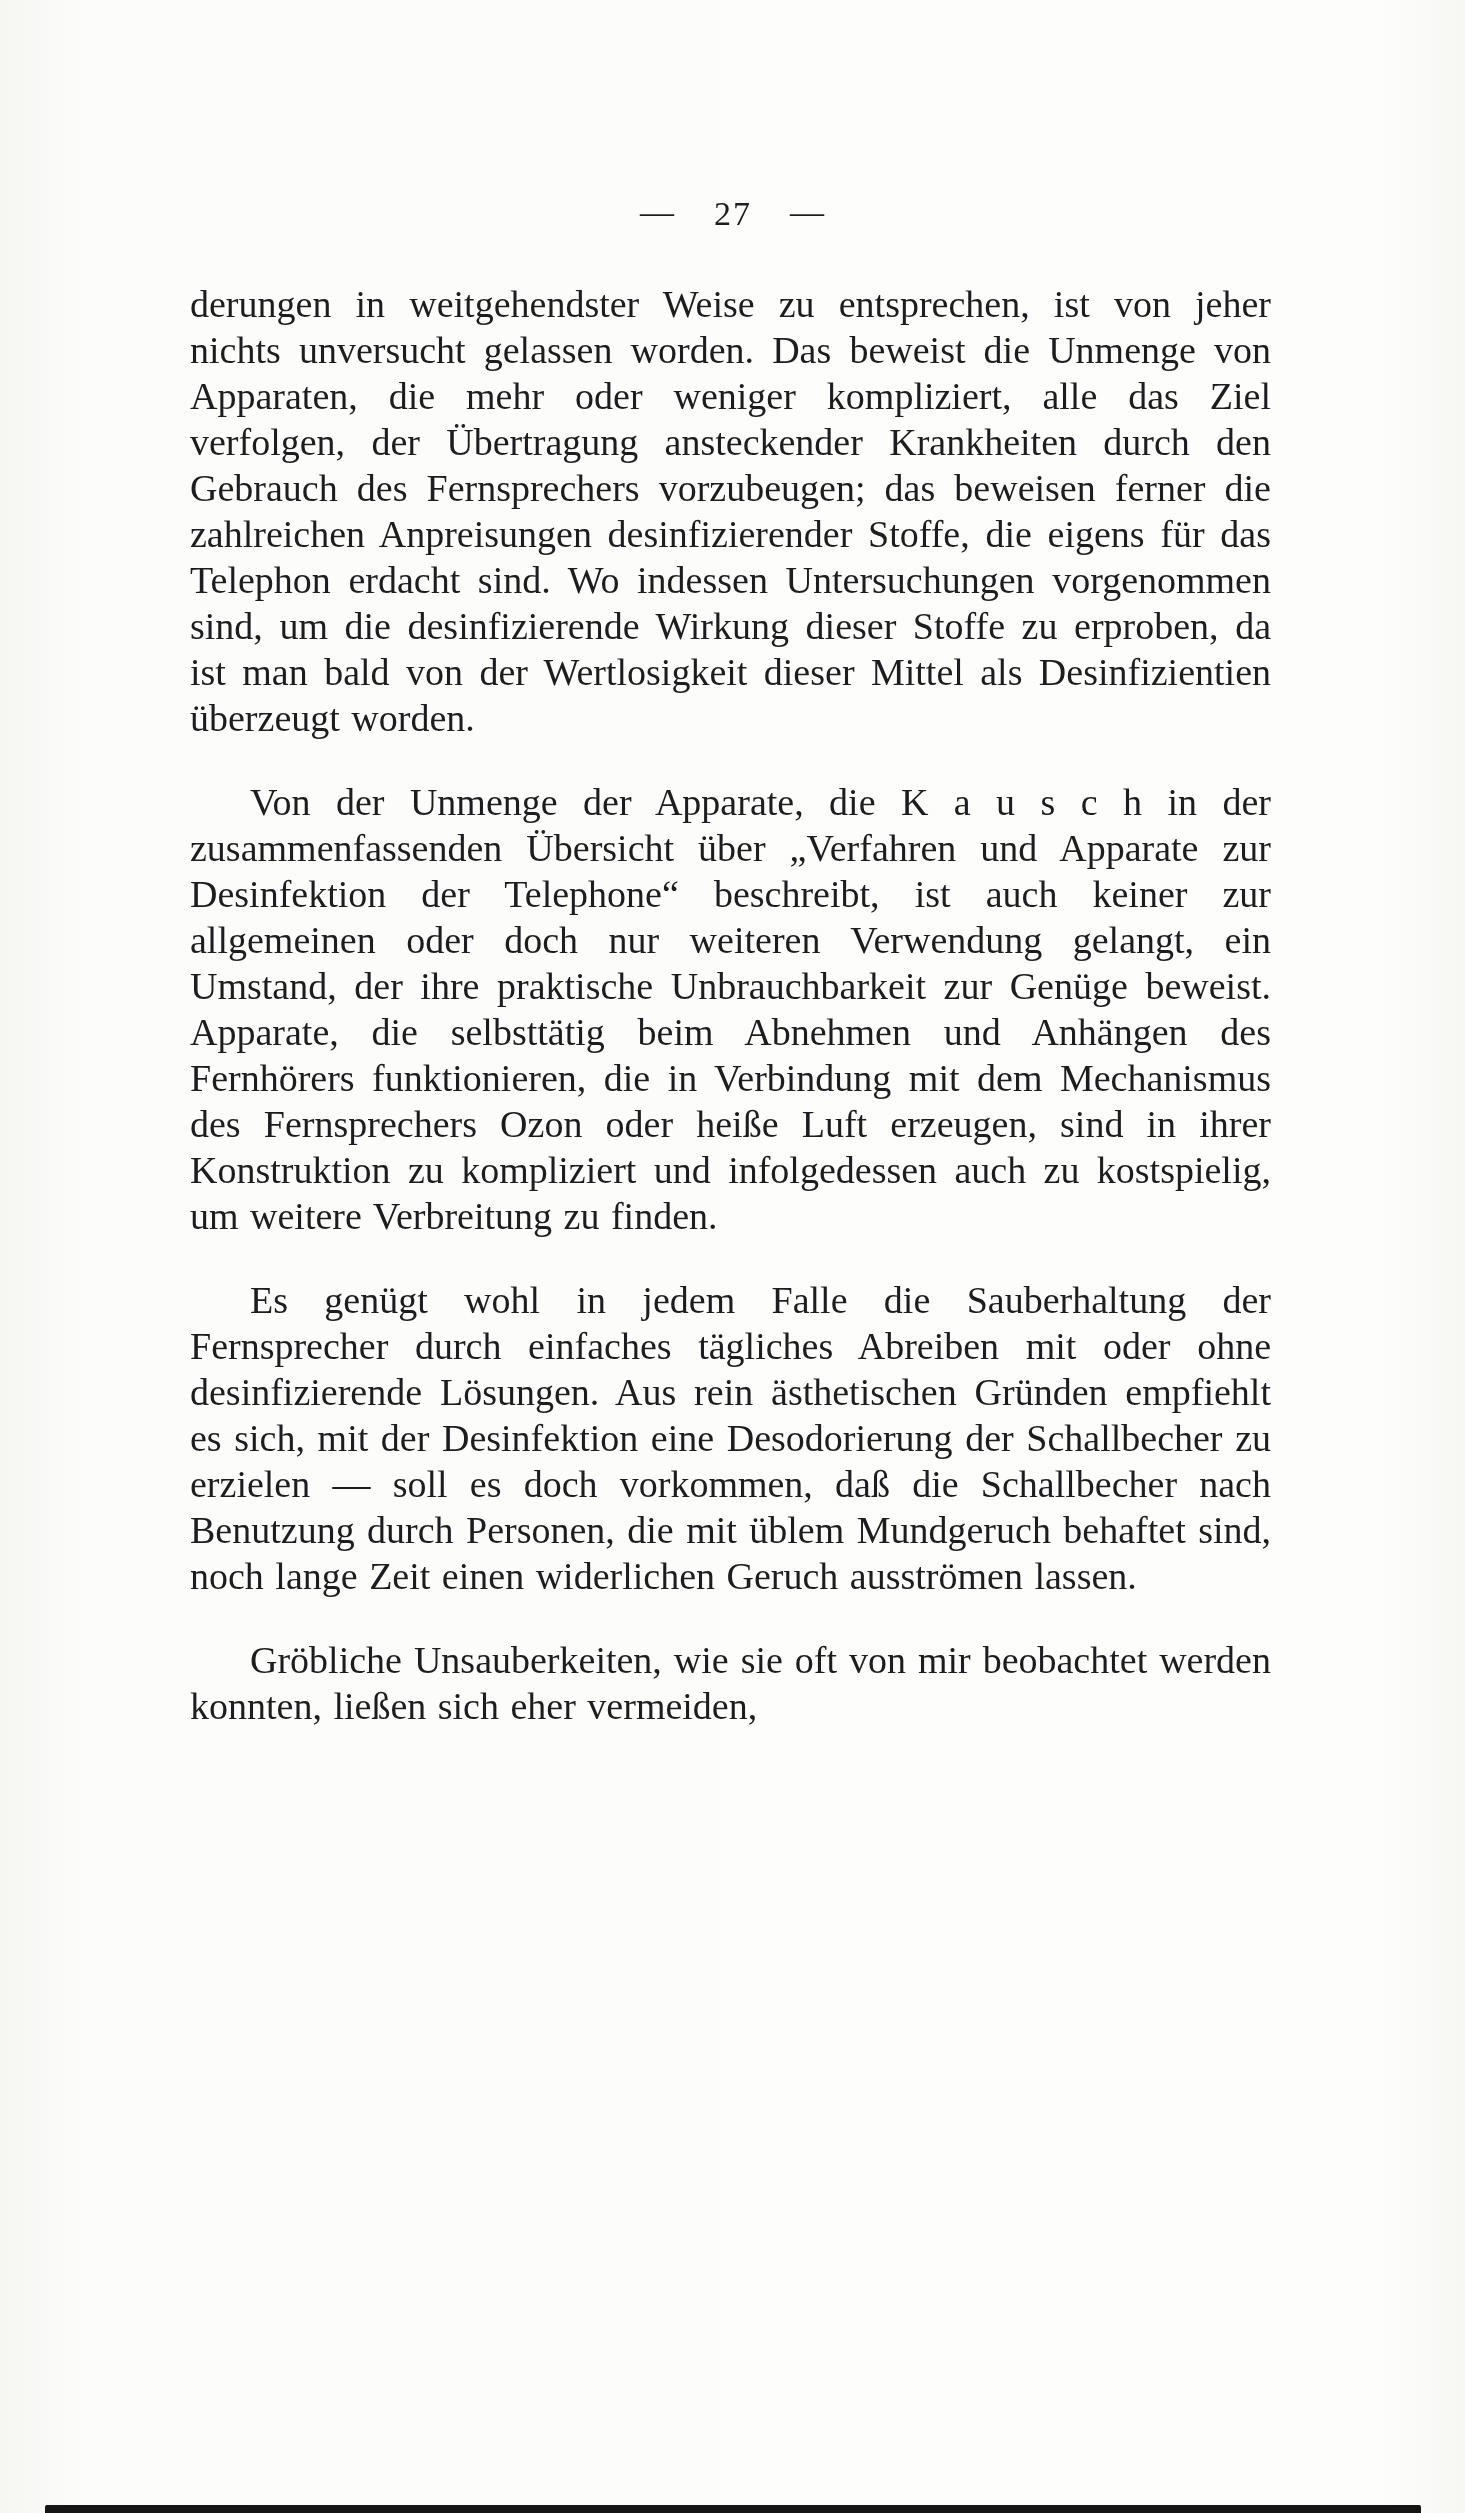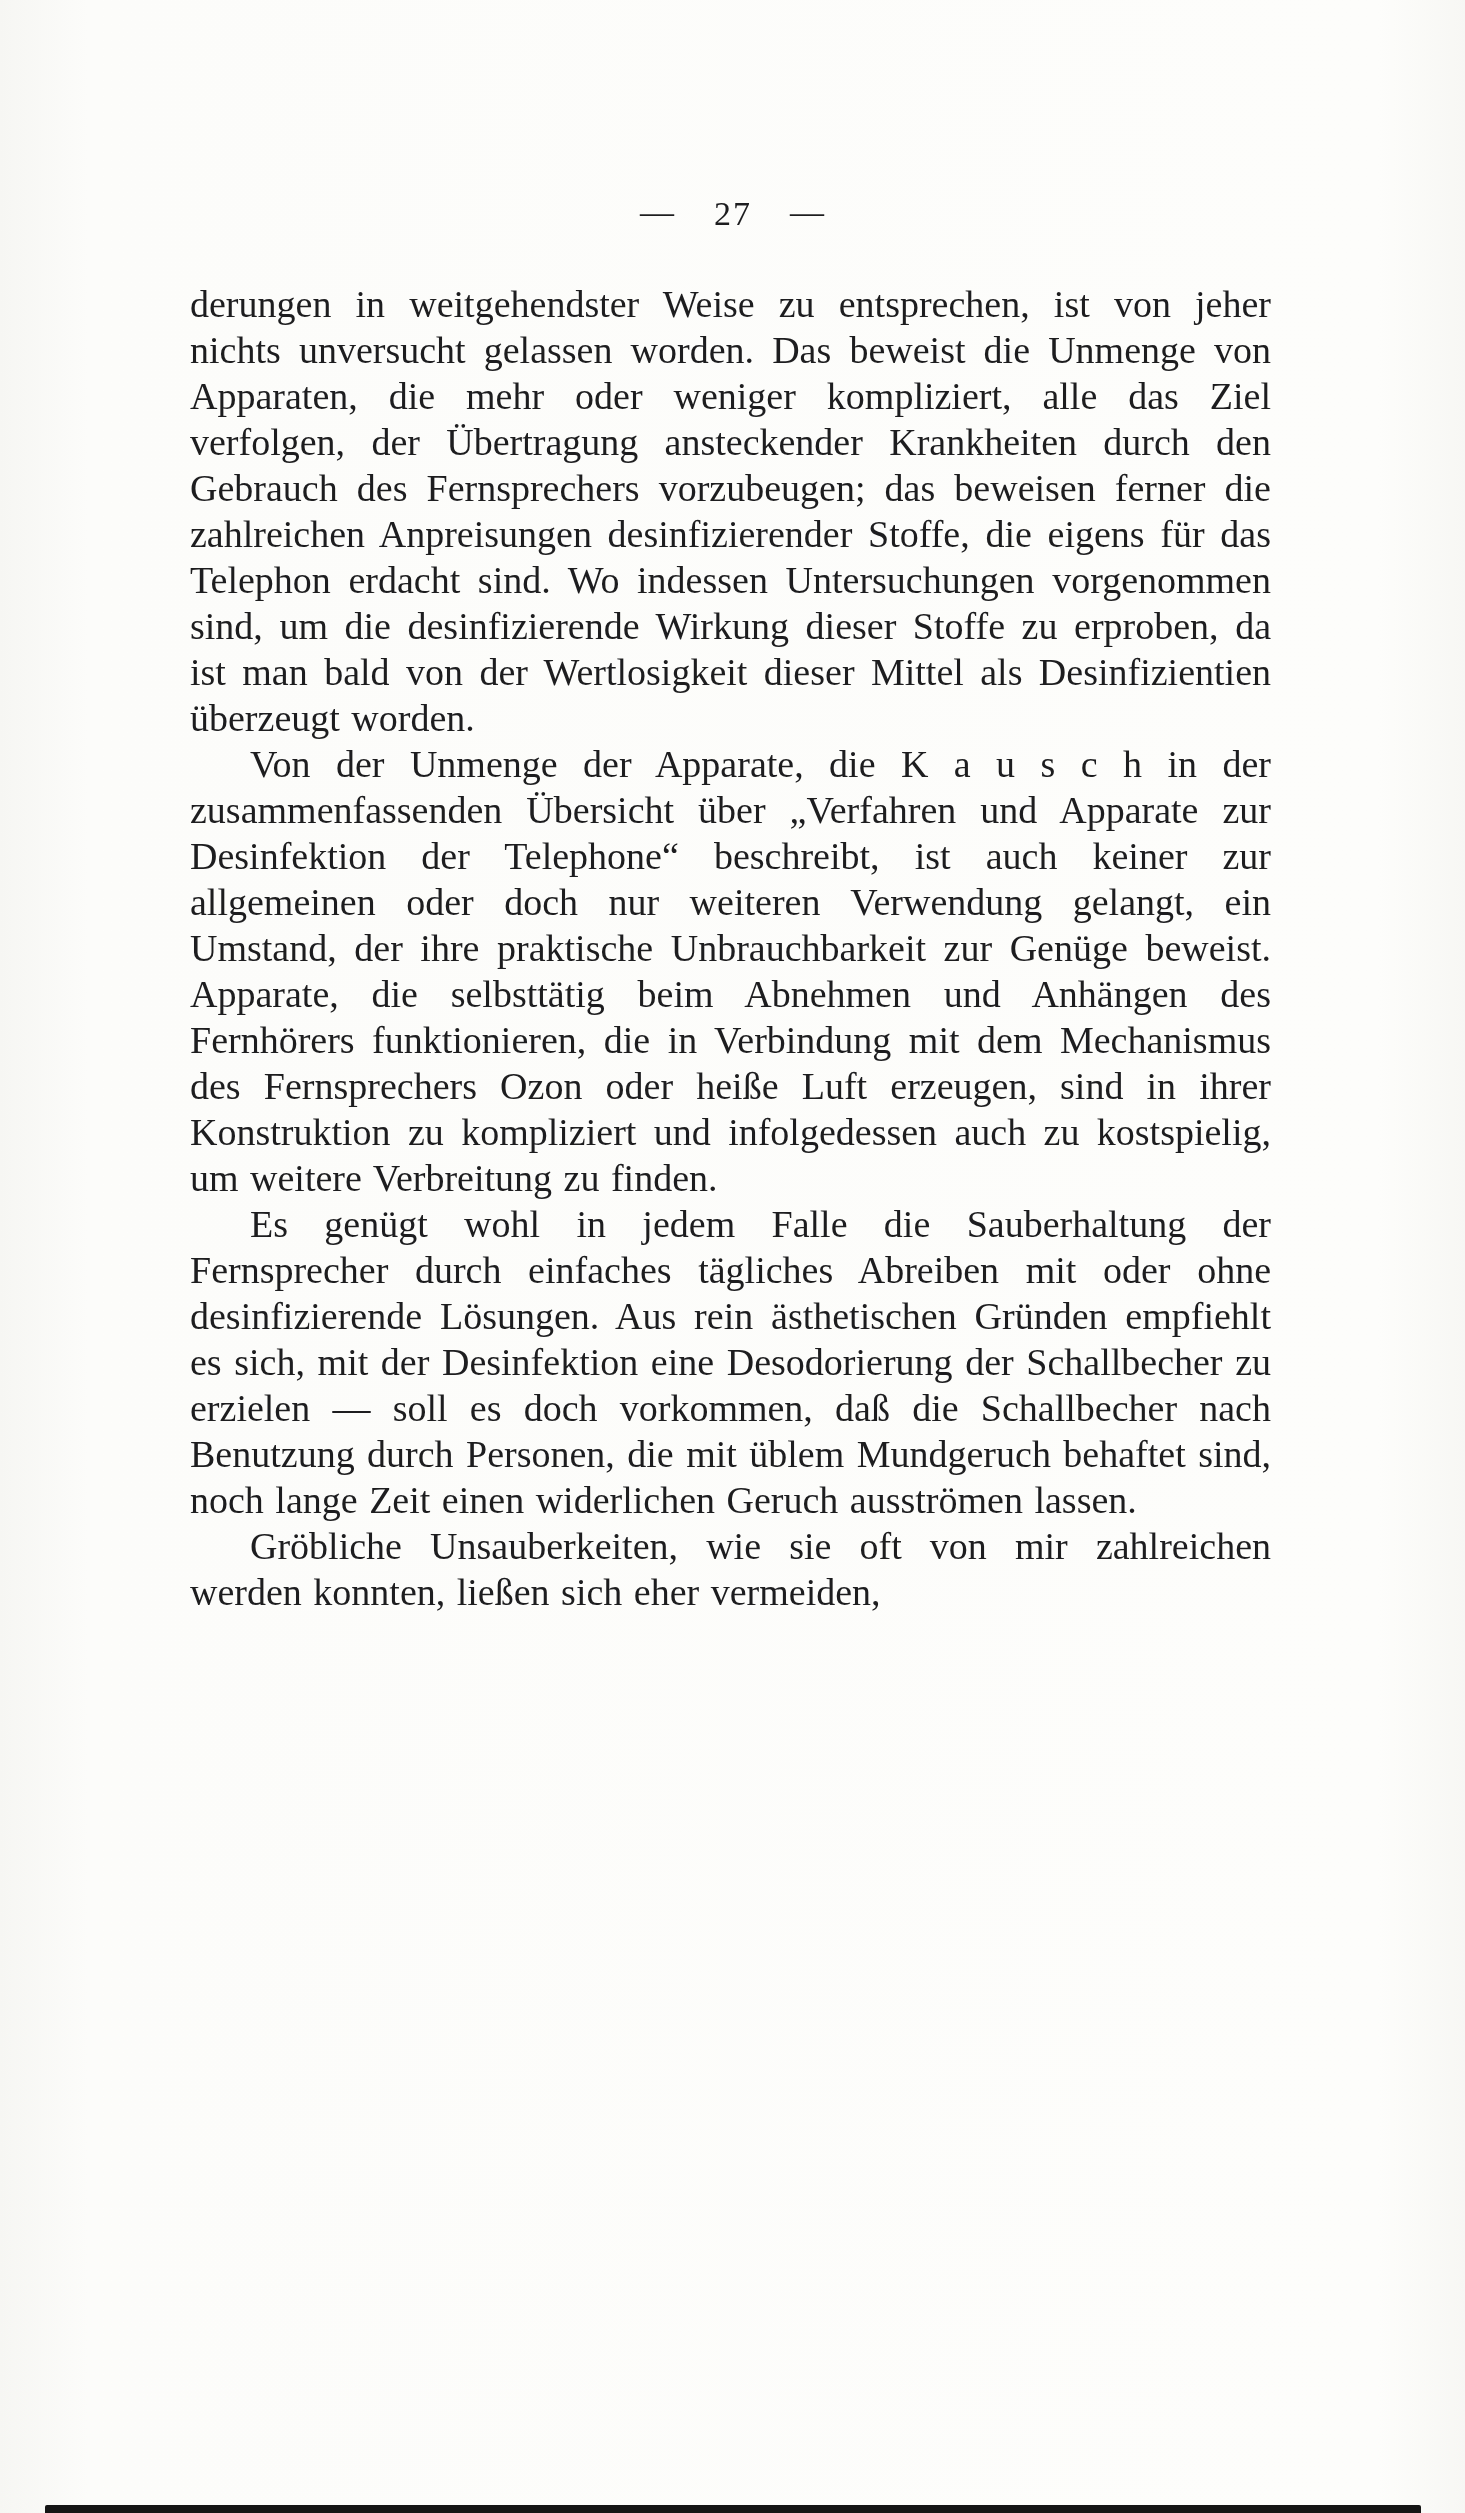--- a/index.html
+++ b/index.html
@@ -44,20 +44,21 @@
     word-spacing: 2px;
     hyphens: auto;
     -webkit-hyphens: auto;
   }
   .text-block p {
     margin: 0;
     padding: 0;
   }
   .text-block p.indent {
     text-indent: 60px;
+    margin-top: 38px;
   }
   .scan-edge-bottom {
     position: absolute;
     bottom: 0;
     left: 45px;
     right: 45px;
     height: 8px;
     background: #151515;
     border-radius: 2px 2px 0 0;
   }
@@ -70,19 +71,19 @@
   <div class="page-number-row">
     <span class="dash">—</span>
     <span class="num">27</span>
     <span class="dash">—</span>
   </div>
 
   <div class="text-block">
     <p class="para">derungen in weitgehendster Weise zu entsprechen, ist von jeher nichts unversucht gelassen worden. Das beweist die Unmenge von Apparaten, die mehr oder weniger kompliziert, alle das Ziel verfolgen, der Übertragung ansteckender Krankheiten durch den Gebrauch des Fernsprechers vorzubeugen; das beweisen ferner die zahlreichen Anpreisungen desinfizierender Stoffe, die eigens für das Telephon erdacht sind. Wo indessen Untersuchungen vorgenommen sind, um die desinfizierende Wirkung dieser Stoffe zu erproben, da ist man bald von der Wertlosigkeit dieser Mittel als Desinfizientien überzeugt worden.</p>
     <p class="para indent">Von der Unmenge der Apparate, die K&nbsp;a&nbsp;u&nbsp;s&nbsp;c&nbsp;h in der zusammenfassenden Übersicht über „Verfahren und Apparate zur Desinfektion der Telephone“ beschreibt, ist auch keiner zur allgemeinen oder doch nur weiteren Verwendung gelangt, ein Umstand, der ihre praktische Unbrauchbarkeit zur Genüge beweist. Apparate, die selbsttätig beim Abnehmen und Anhängen des Fernhörers funktionieren, die in Verbindung mit dem Mechanismus des Fernsprechers Ozon oder heiße Luft erzeugen, sind in ihrer Konstruktion zu kompliziert und infolgedessen auch zu kostspielig, um weitere Verbreitung zu finden.</p>
     <p class="para indent">Es genügt wohl in jedem Falle die Sauberhaltung der Fernsprecher durch einfaches tägliches Abreiben mit oder ohne desinfizierende Lösungen. Aus rein ästhetischen Gründen empfiehlt es sich, mit der Desinfektion eine Desodorierung der Schallbecher zu erzielen — soll es doch vorkommen, daß die Schallbecher nach Benutzung durch Personen, die mit üblem Mundgeruch behaftet sind, noch lange Zeit einen widerlichen Geruch ausströmen lassen.</p>
-    <p class="para indent">Gröbliche Unsauberkeiten, wie sie oft von mir zahlreichen werden konnten, ließen sich eher vermeiden,</p>
+    <p class="para indent">Gröbliche Unsauberkeiten, wie sie oft von mir beobachtet werden konnten, ließen sich eher vermeiden,</p>
   </div>
 
   <div class="scan-edge-bottom"></div>
 
 </div>
 
 
 </body></html>

